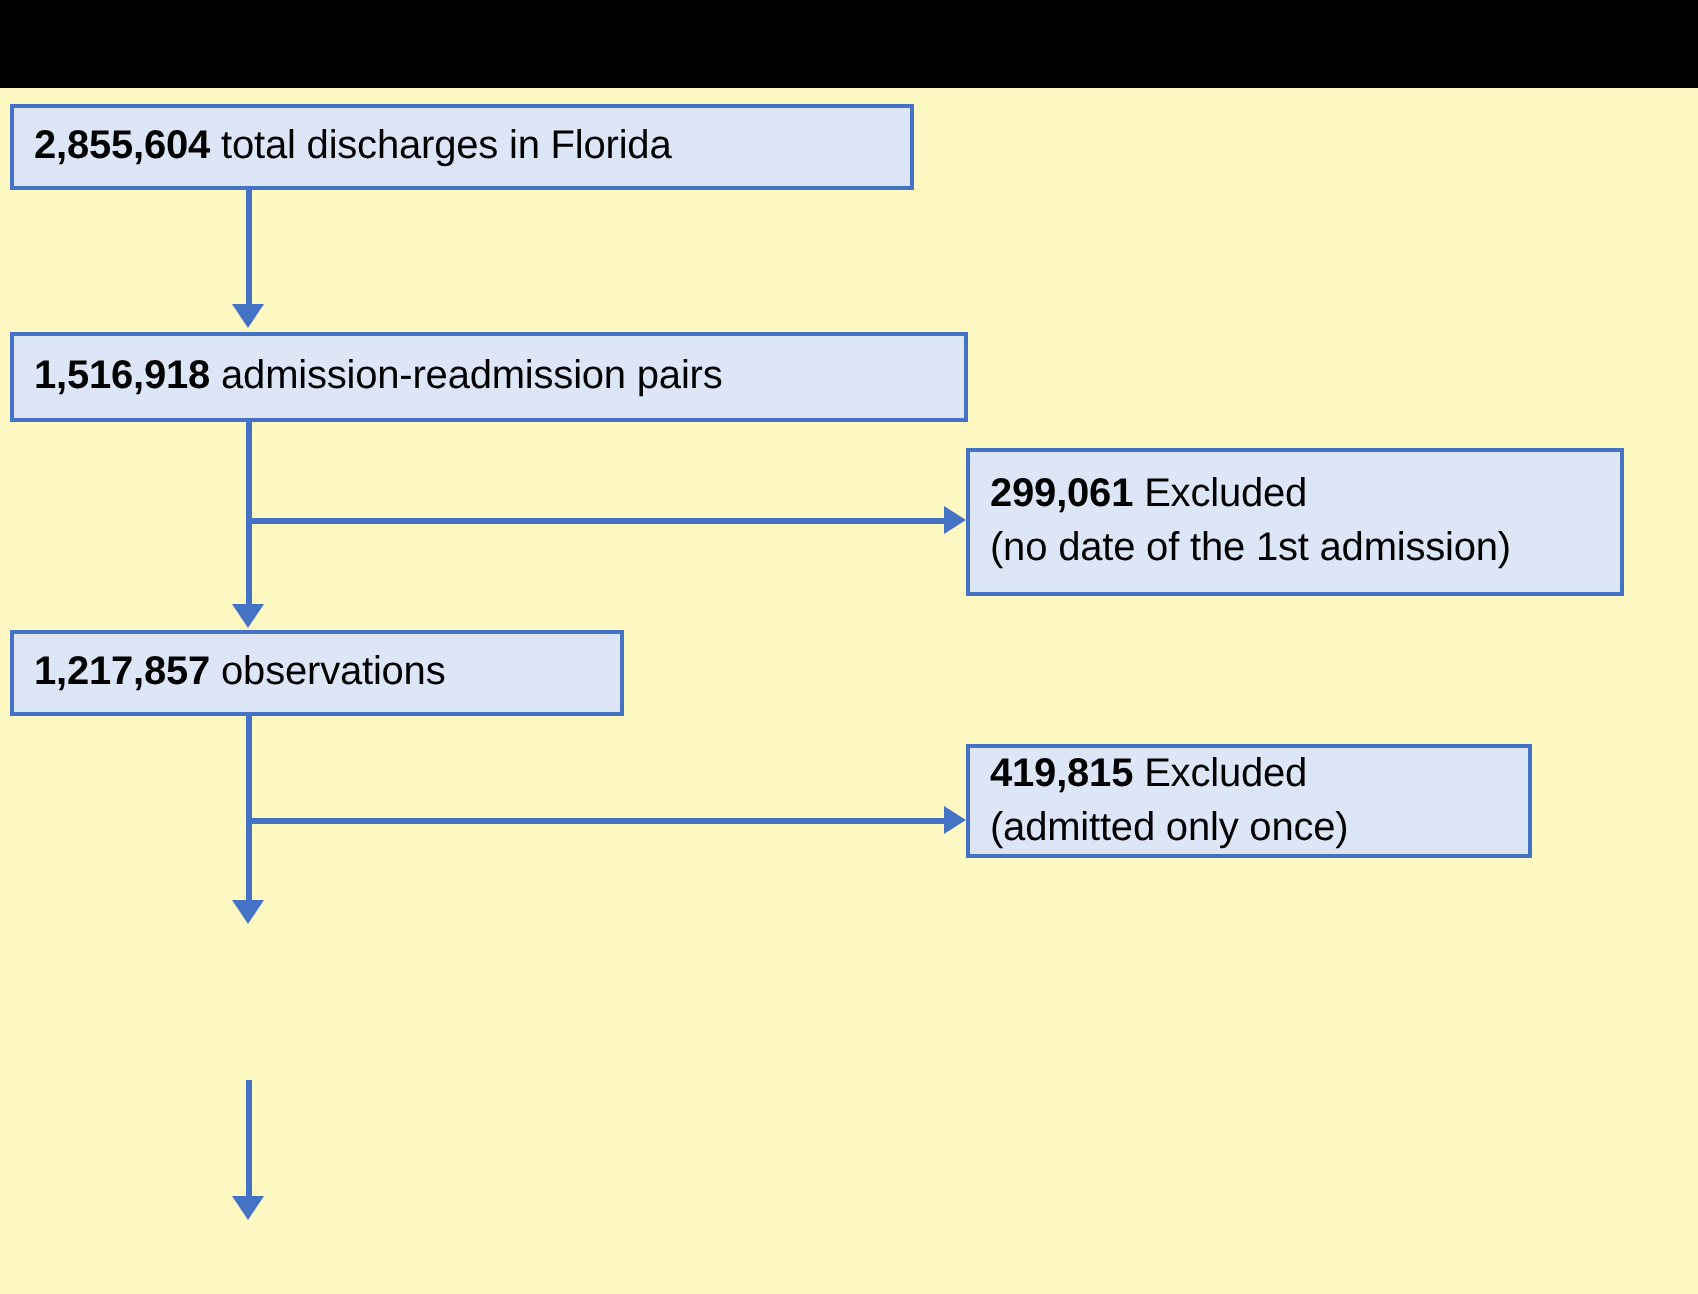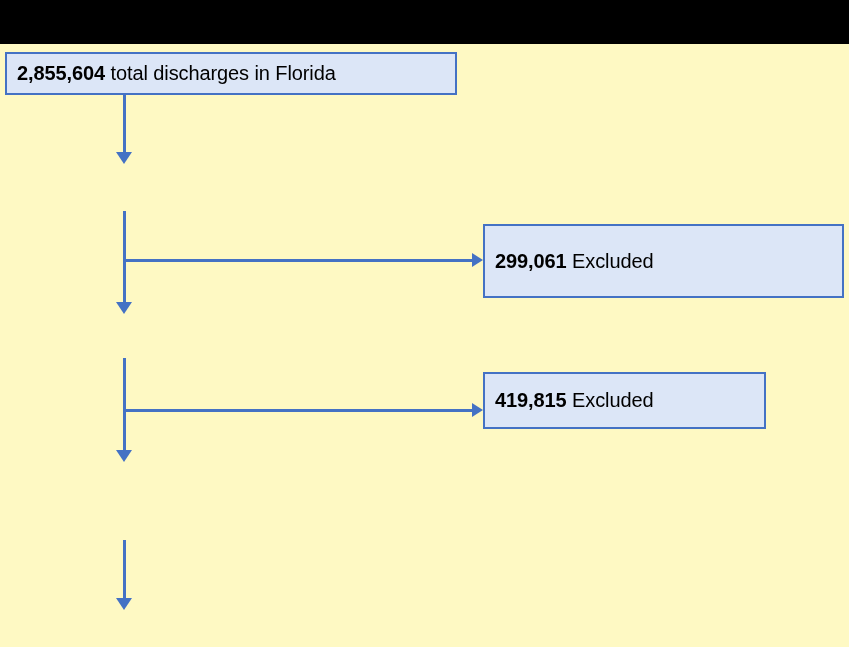--- a/index.html
+++ b/index.html
@@ -68,43 +68,55 @@
 
   <div class="node" style="left:5px; top:8px; width:452px; height:43px;">
     <span class="txt">
       <span class="ln"><b>2,855,604</b><span> total discharges in Florida</span></span>
     </span>
   </div>
 
   <div class="vline" style="left:123px; top:51px; height:62px;"></div>
   <div class="arrow-down" style="left:116px; top:108px;"></div>
 
+  <div class="node" style="left:5px; top:122px; width:479px; height:45px;">
+    <span class="txt">
+      <span class="ln"><b>1,516,918</b><span> admission-readmission pairs</span></span>
+    </span>
+  </div>
 
   <div class="vline" style="left:123px; top:167px; height:99px;"></div>
   <div class="arrow-down" style="left:116px; top:258px;"></div>
 
   <div class="hline" style="left:123px; top:215px; width:352px;"></div>
   <div class="arrow-right" style="left:472px; top:209px;"></div>
 
-  <div class="node" style="left:483px; top:180px; width:361px; height:74px; align-items:center;">
+  <div class="node" style="left:483px; top:180px; width:329px; height:74px; align-items:center;">
     <span class="txt">
       <span class="ln"><b>299,061</b><span> Excluded</span></span>
+      <span class="ln">(no date of the 1st admission)</span>
     </span>
   </div>
 
+  <div class="node" style="left:5px; top:271px; width:307px; height:43px;">
+    <span class="txt">
+      <span class="ln"><b>1,217,857</b><span> observations</span></span>
+    </span>
+  </div>
 
   <div class="vline" style="left:123px; top:314px; height:100px;"></div>
   <div class="arrow-down" style="left:116px; top:406px;"></div>
 
   <div class="hline" style="left:123px; top:365px; width:352px;"></div>
   <div class="arrow-right" style="left:472px; top:359px;"></div>
 
   <div class="node" style="left:483px; top:328px; width:283px; height:57px;">
     <span class="txt">
       <span class="ln"><b>419,815</b><span> Excluded</span></span>
+      <span class="ln">(admitted only once)</span>
     </span>
   </div>
 
 
   <div class="vline" style="left:123px; top:496px; height:62px;"></div>
   <div class="arrow-down" style="left:116px; top:554px;"></div>
 
 
 </div>
 

